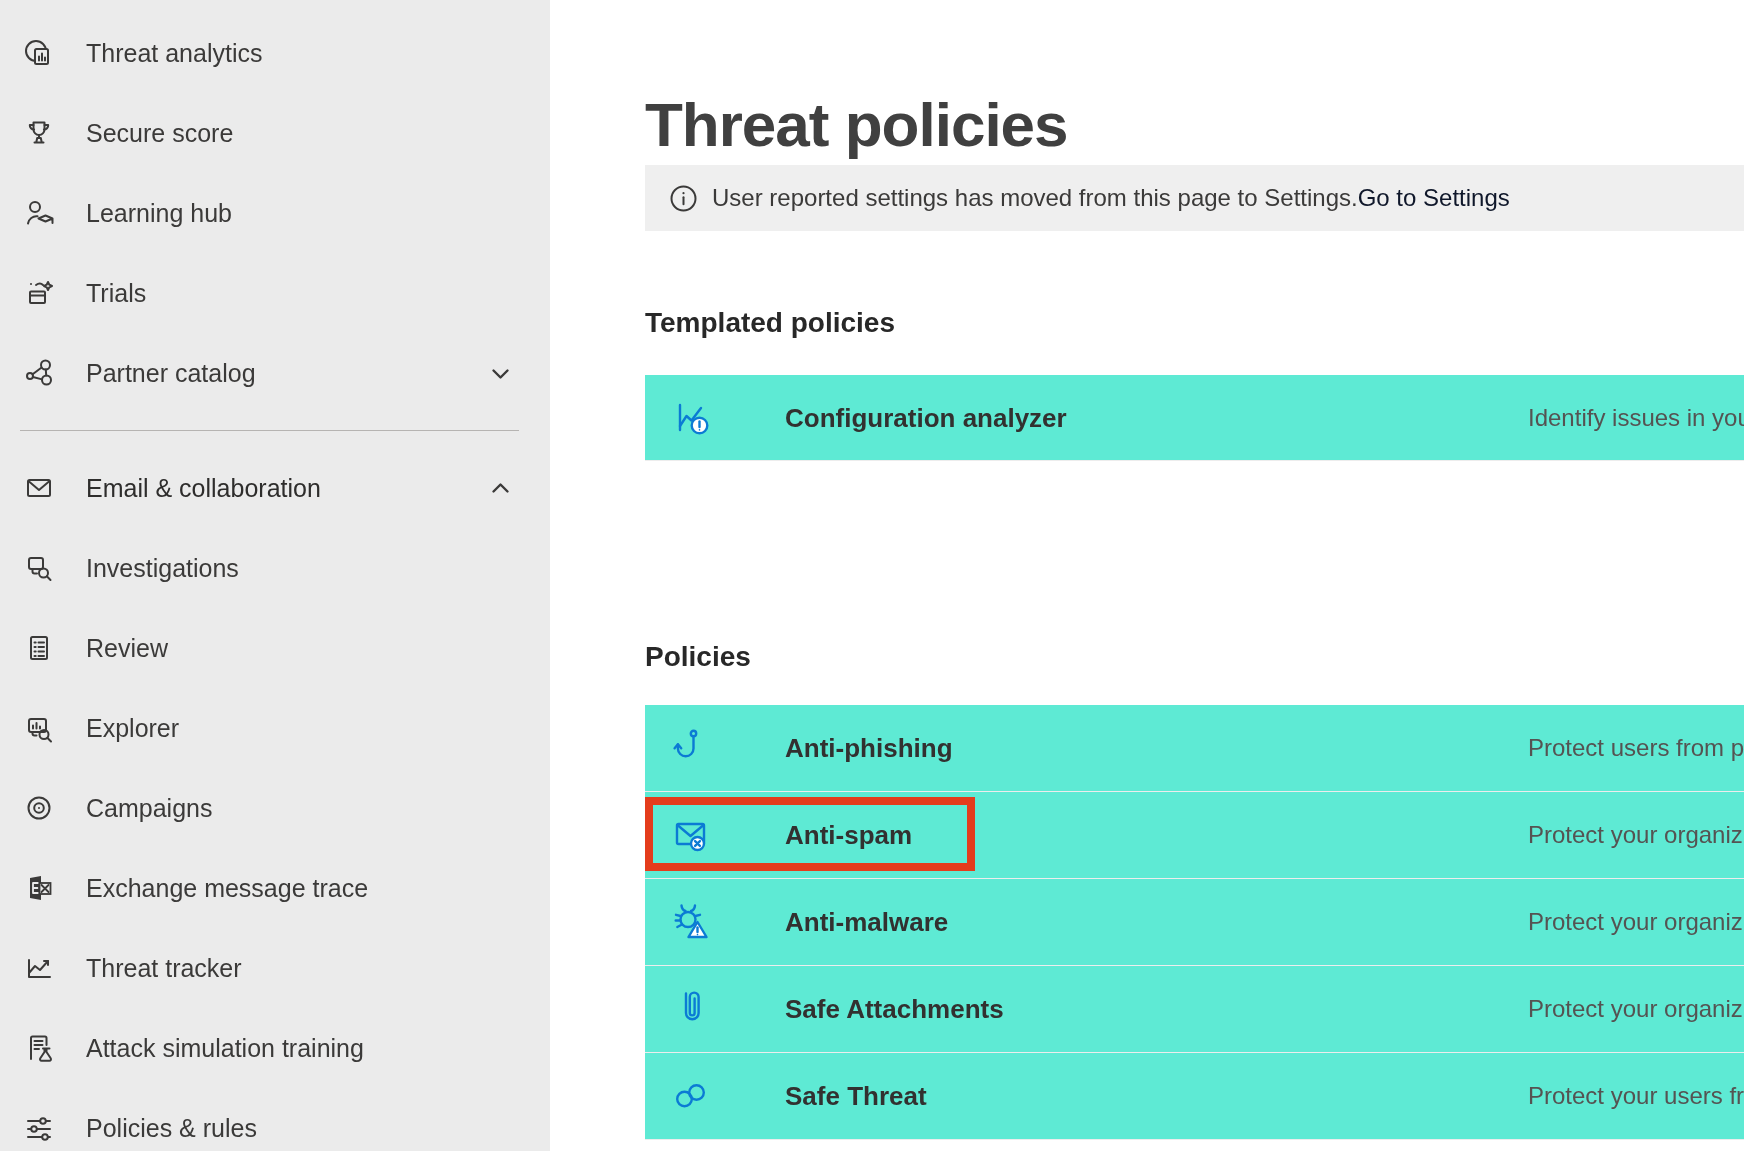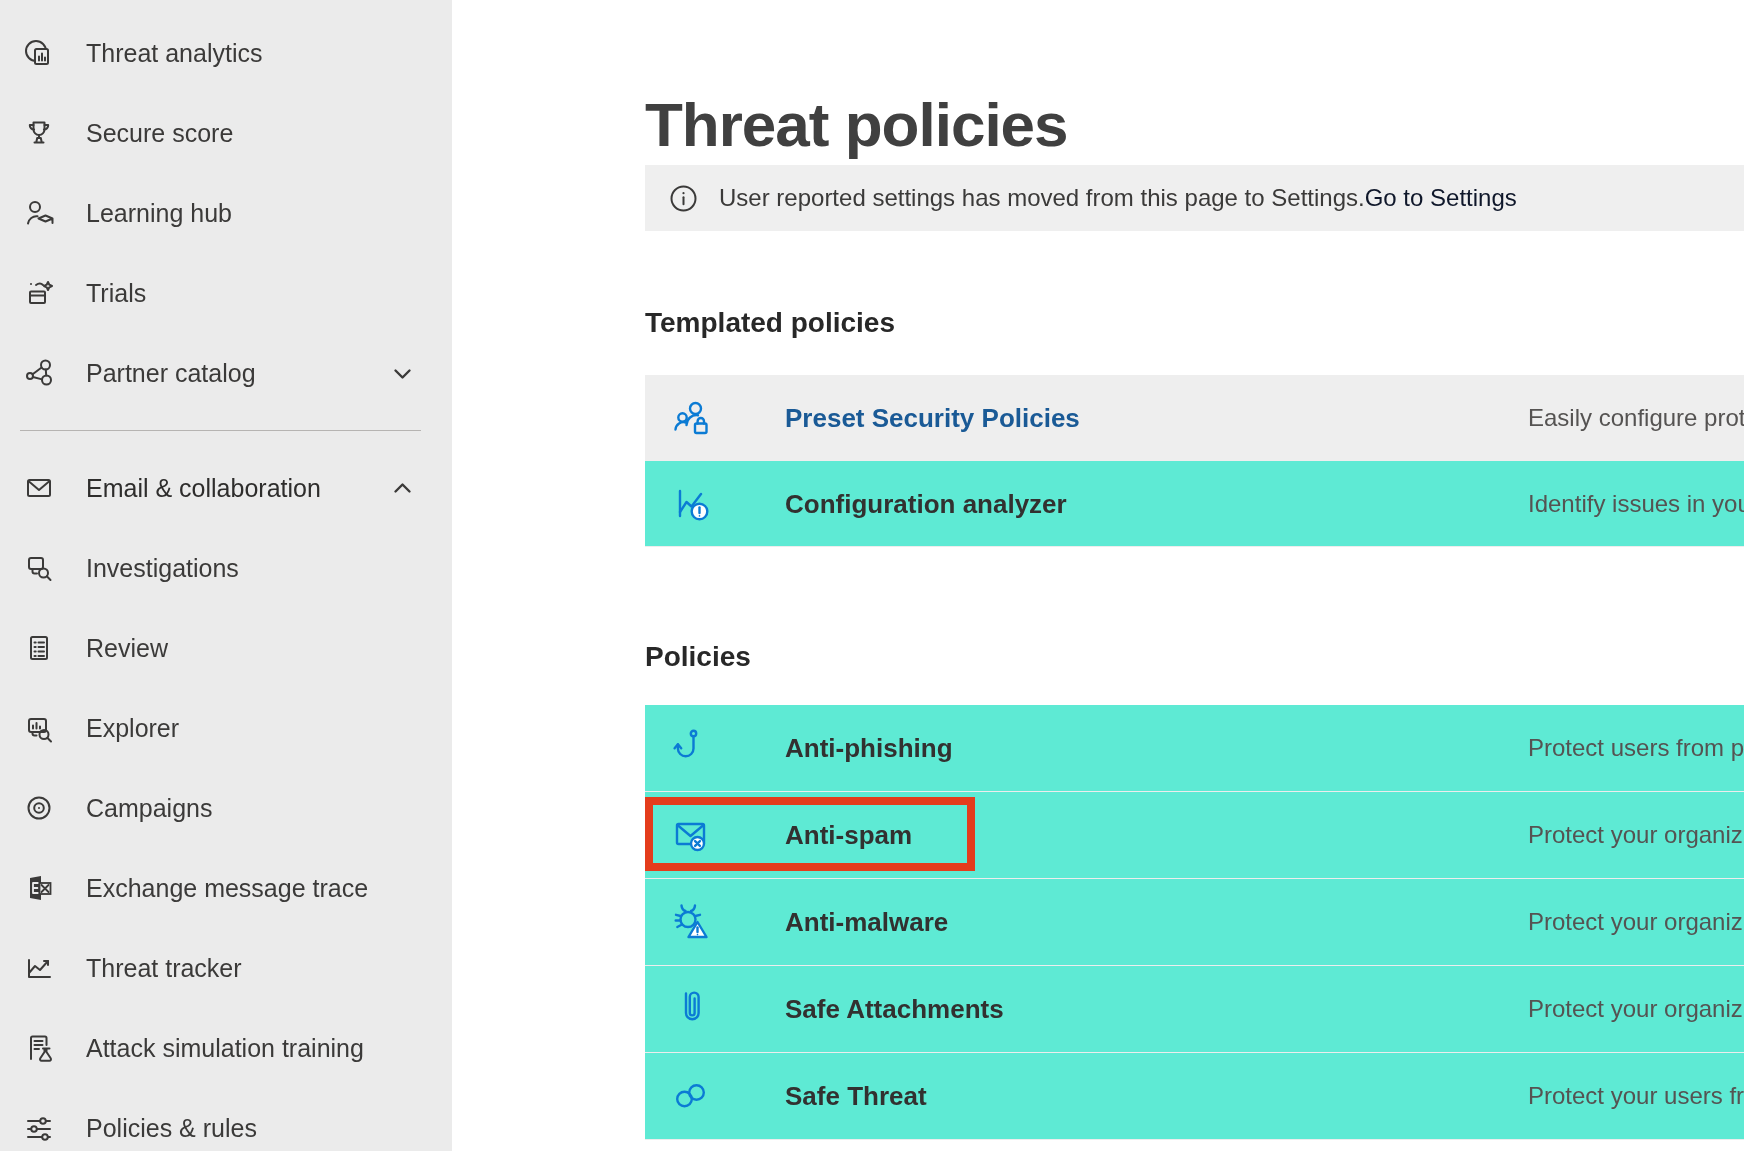--- a/index.html
+++ b/index.html
@@ -2,36 +2,36 @@
 <html><head>
 <meta charset="utf-8">
 <style>
   html,body{margin:0;padding:0}
   body{
     width:1744px;height:1151px;position:relative;overflow:hidden;
     background:#ffffff;font-family:"Liberation Sans",sans-serif;
     -webkit-font-smoothing:antialiased;
   }
   
-  .sidebar{position:absolute;left:0;top:0;width:452px;height:1151px;background:#ebebeb}
+  .sidebar{position:absolute;left:0;top:0;width:550px;height:1151px;background:#ebebeb}
   .nav{list-style:none;margin:0;padding:13px 0 0 0}
   .nav-item{height:80px;display:flex;align-items:center;padding-left:22px;cursor:pointer}
   .nav-item .icon-box{width:34px;height:34px;flex:0 0 34px;display:flex;align-items:center;justify-content:center}
   .nav-item .lbl{margin-left:30px;font-size:25px;color:#3b3a39;white-space:nowrap}
   .nav-item.em .lbl{font-weight:400;color:#2e2d2c}
   .chev{margin-left:auto;margin-right:36px;display:flex}
   .nav-divider{height:1px;background:#b6b4b2;margin:17px 31px 17px 20px}
   .sicon{stroke:#3b3a39;fill:none;stroke-width:2;stroke-linecap:round;stroke-linejoin:round}
 
   
   .page-title{position:absolute;left:645px;top:50px;font-size:62px;line-height:66px;
     font-weight:700;color:#404040;letter-spacing:-1px;white-space:nowrap}
   .banner{position:absolute;left:645px;top:165px;width:1099px;height:66px;background:#efefef;
     display:flex;align-items:center;padding-left:25px;box-sizing:border-box;font-size:24px;color:#3b3a39}
-  .banner .msg{margin-left:22px;white-space:nowrap}
+  .banner .msg{margin-left:15px;white-space:nowrap}
   .banner .lnk{color:#0f172a;text-decoration:none;white-space:nowrap;cursor:pointer}
 
   .sec-heading{position:absolute;left:645px;font-size:28px;font-weight:700;color:#282828;white-space:nowrap}
   #h-templated{top:307px}
   #h-policies{top:641px}
 
   .rows{position:absolute;left:645px;width:1099px}
   #templated-rows{top:375px}
   #policies-rows{top:705px}
   .row{position:relative;border-bottom:1px solid #ededed;cursor:pointer;background:#5eead4}
@@ -243,34 +243,20 @@
     </svg>
   </span>
   <span class="msg">User reported settings has moved from this page to Settings.</span>
   <a class="lnk">Go to Settings</a>
 </div>
 
 <div class="sec-heading" id="h-templated">Templated policies</div>
 
 <div class="rows" id="templated-rows">
 
-  <div class="row hl">
-    <span class="micon-box">
-      <svg class="micon" width="44" height="44" viewBox="0 0 44 44">
-        <circle cx="25.5" cy="12.5" r="5.5"></circle>
-        <path d="M16.5 29 a10 10 0 0 1 11.5 -9.8"></path>
-        <circle cx="12.5" cy="21.5" r="4.2"></circle>
-        <path d="M5.5 33.5 a8 8 0 0 1 10.5 -7"></path>
-        <rect x="25" y="27.5" width="11.5" height="9.5" rx="1.5" fill="#eeeeee"></rect>
-        <path d="M27.6 27.5 v-2.3 a3.2 3.2 0 0 1 6.4 0 v2.3"></path>
-      </svg>
-    </span>
-    <span class="rtitle">Preset Security Policies</span>
-    <span class="rdesc">Easily configure prot</span>
-  </div>
 
   <div class="row">
     <span class="micon-box">
       <svg class="micon" width="44" height="44" viewBox="0 0 44 44">
         <path d="M10 9 V34"></path>
         <path d="M10 30 L16.5 20 L21.5 24.5 L31 12"></path>
         <circle cx="29.5" cy="29.5" r="7.8" fill="#ffffff"></circle>
         <path d="M29.5 25.5 v5.5"></path>
         <circle cx="29.5" cy="33.9" r="0.8" fill="#0b7bd4" stroke="none"></circle>
       </svg>

